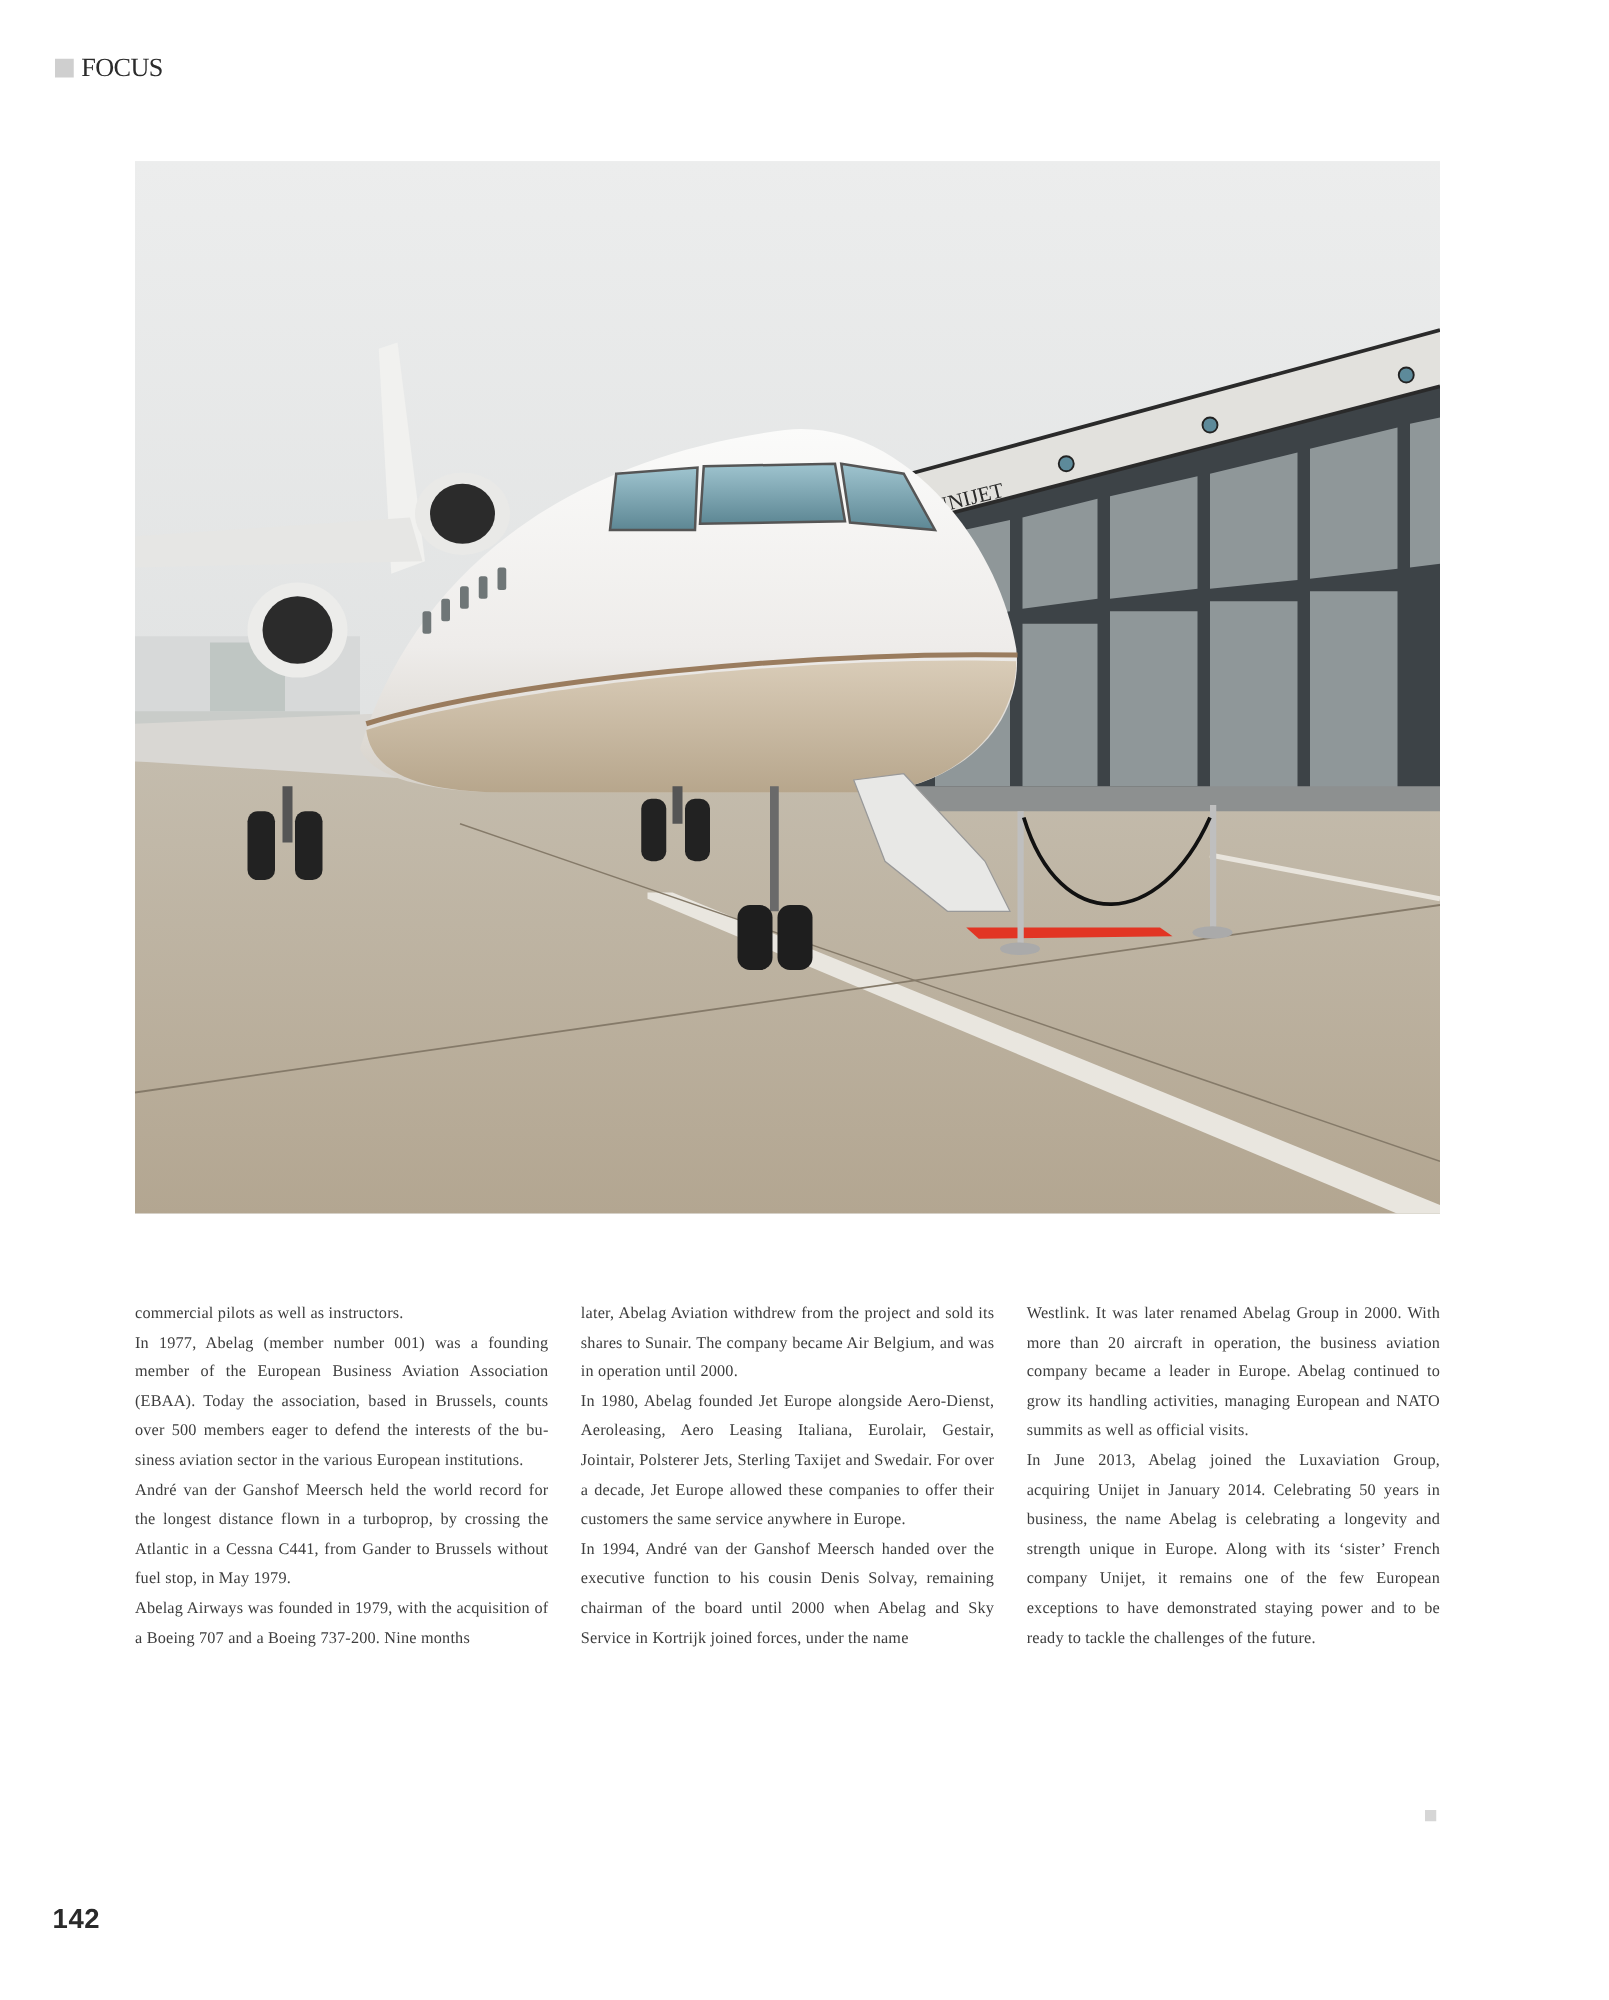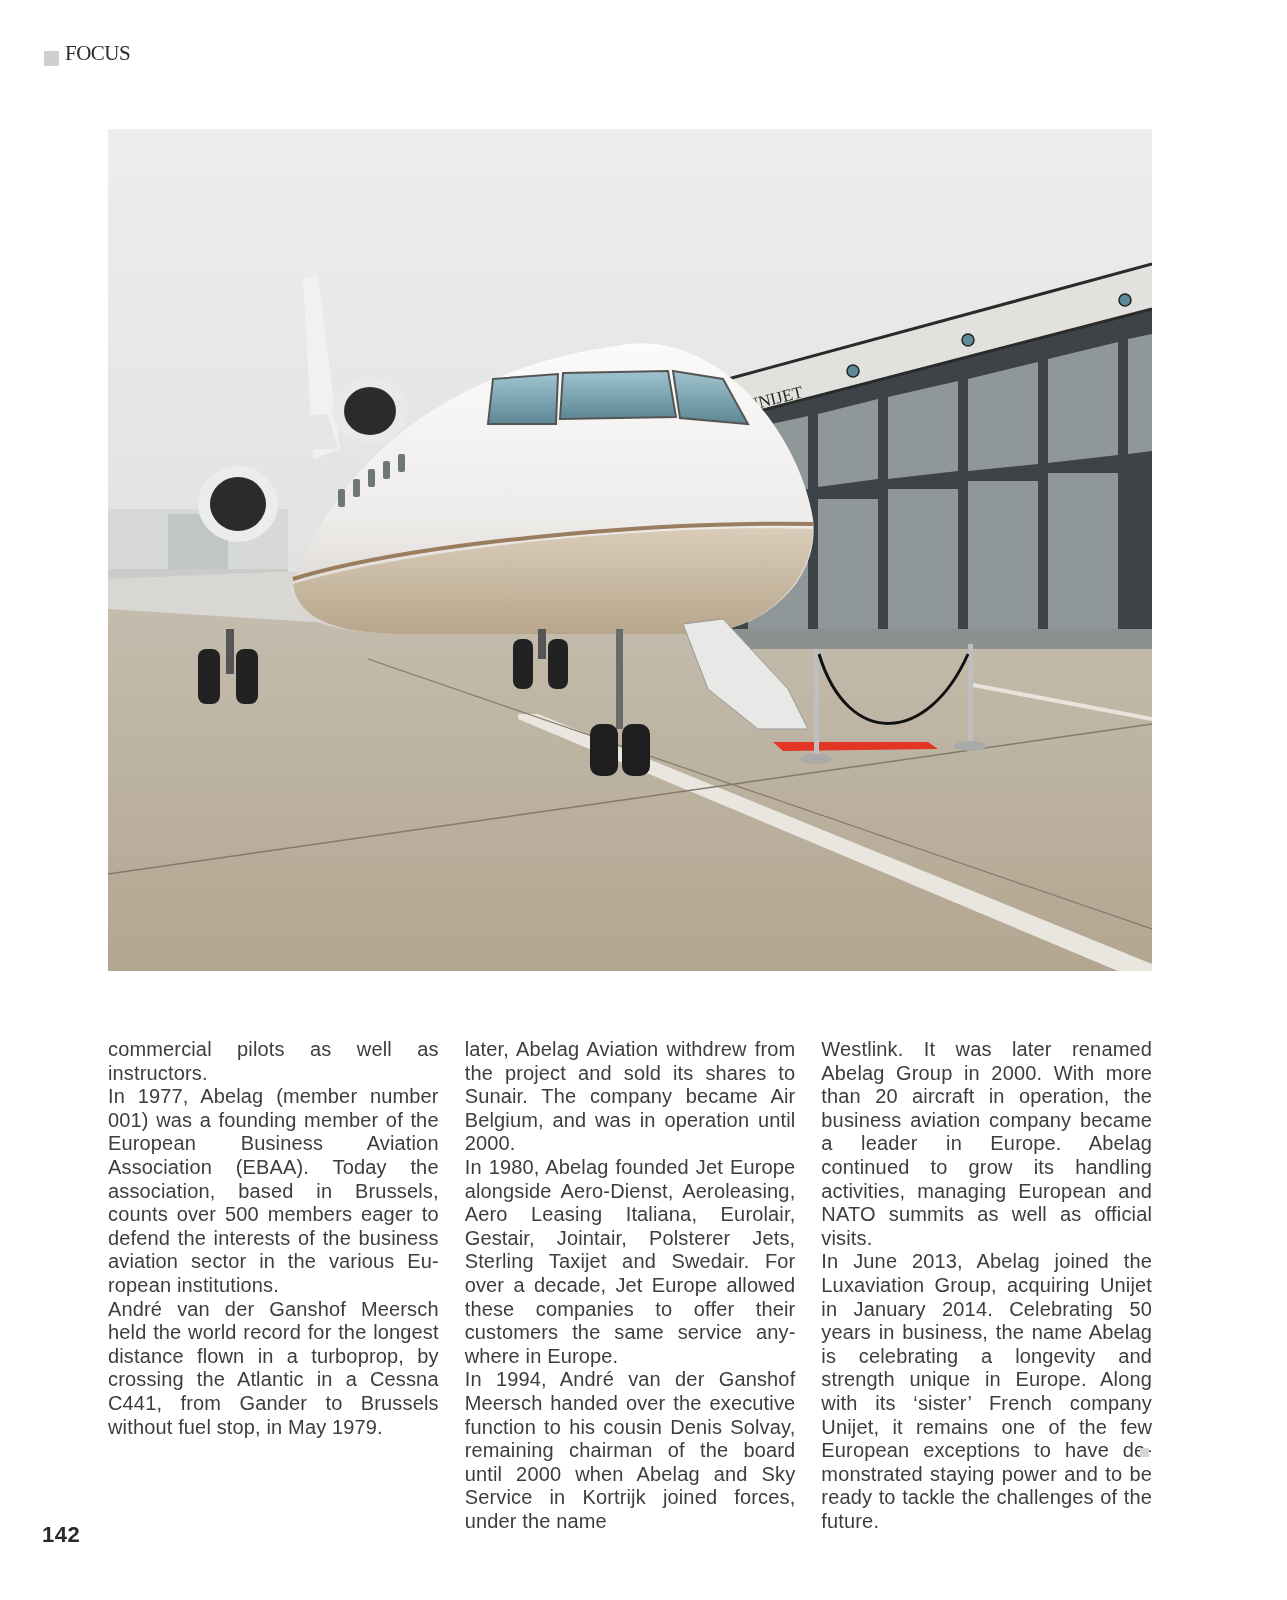--- a/index.html
+++ b/index.html
@@ -3,41 +3,41 @@
 <meta charset="utf-8">
 <style>
   html, body { margin: 0; padding: 0; }
   body {
     width: 1287px; height: 1600px; position: relative; overflow: hidden;
     background: #ffffff; color: #3a3a3a;
     font-family: "Liberation Sans", sans-serif;
   }
   .section-label {
     position: absolute; left: 44px; top: 42px; height: 24px;
-    display: flex; align-items: flex-end; gap: 6px;
+    display: flex; align-items: center; gap: 6px;
   }
   .section-square { width: 15px; height: 15px; background: #cfcfcf; display: inline-block; }
   .section-text {
     font-family: "Liberation Serif", serif; font-size: 21px; letter-spacing: -0.5px;
     color: #2b2b2b;
   }
   
   .photo {
     position: absolute; left: 108px; top: 129px; width: 1044px; height: 842px;
     overflow: hidden; background: #e9eaea;
   }
   .photo svg { display: block; }
   
   .columns {
     position: absolute; top: 1038px; left: 108px; width: 1044px;
     display: flex; gap: 26px;
   }
   .col {
-    width: 331px; font-size: 20px; line-height: 23.6px; color: #3d3d3d;
-    text-align: justify; hyphens: manual; letter-spacing: 0.15px;
+    width: 331px; font-size: 13px; line-height: 23.6px; color: #3d3d3d;
+    text-align: justify; hyphens: manual; letter-spacing: 0.15px; font-family: Liberation Serif, serif;
   }
   .col p { margin: 0; }
   .end-mark {
     display: inline-block; width: 9px; height: 9px; background: #d6d6d6;
     position: absolute; left: 1140px; top: 1448px;
   }
   .page-number {
     position: absolute; left: 42px; top: 1522px; font-size: 22px; color: #2a2a2a;
     font-weight: bold; letter-spacing: 0.5px;
   }
@@ -161,20 +161,21 @@
     <ellipse cx="862" cy="617" rx="16" ry="5" fill="#aaa"></ellipse>
     <path d="M711,525 C740,620 820,615 860,525" stroke="#111" stroke-width="3" fill="none"></path>
   </svg>
 </div>
 
 <div class="columns">
   <div class="col">
     <p>commercial pilots as well as instructors.</p>
     <p>In 1977, Abelag (member number 001) was a founding member of the Euro­pean Business Aviation Association (EBAA). Today the association, based in Brussels, counts over 500 members eager to defend the interests of the bu­siness aviation sector in the various Eu­ropean institutions.</p>
     <p>André van der Ganshof Meersch held the world record for the longest dis­tance flown in a turboprop, by crossing the Atlantic in a Cessna C441, from Gander to Brussels without fuel stop, in May 1979.</p>
+    <p>Abelag Airways was founded in 1979, with the acquisition of a Boeing 707 and a Boeing 737-200. Nine months</p>
   </div>
   <div class="col">
     <p>later, Abelag Aviation withdrew from the project and sold its shares to Sunair. The company became Air Belgium, and was in operation until 2000.</p>
     <p>In 1980, Abelag founded Jet Europe alongside Aero-Dienst, Aeroleasing, Aero Leasing Italiana, Eurolair, Gestair, Jointair, Polsterer Jets, Sterling Taxijet and Swedair. For over a decade, Jet Eu­rope allowed these companies to offer their customers the same service any­where in Europe.</p>
     <p>In 1994, André van der Ganshof Meersch handed over the executive function to his cousin Denis Solvay, re­maining chairman of the board until 2000 when Abelag and Sky Service in Kortrijk joined forces, under the name</p>
   </div>
   <div class="col">
     <p>Westlink. It was later renamed Abelag Group in 2000. With more than 20 air­craft in operation, the business aviation company became a leader in Europe. Abelag continued to grow its handling activities, managing European and NATO summits as well as official visits.</p>
     <p>In June 2013, Abelag joined the Luxa­viation Group, acquiring Unijet in Ja­nuary 2014. Celebrating 50 years in business, the name Abelag is celebra­ting a longevity and strength unique in Europe. Along with its ‘sister’ French company Unijet, it remains one of the few European exceptions to have de­monstrated staying power and to be ready to tackle the challenges of the fu­ture.</p>
   </div>

